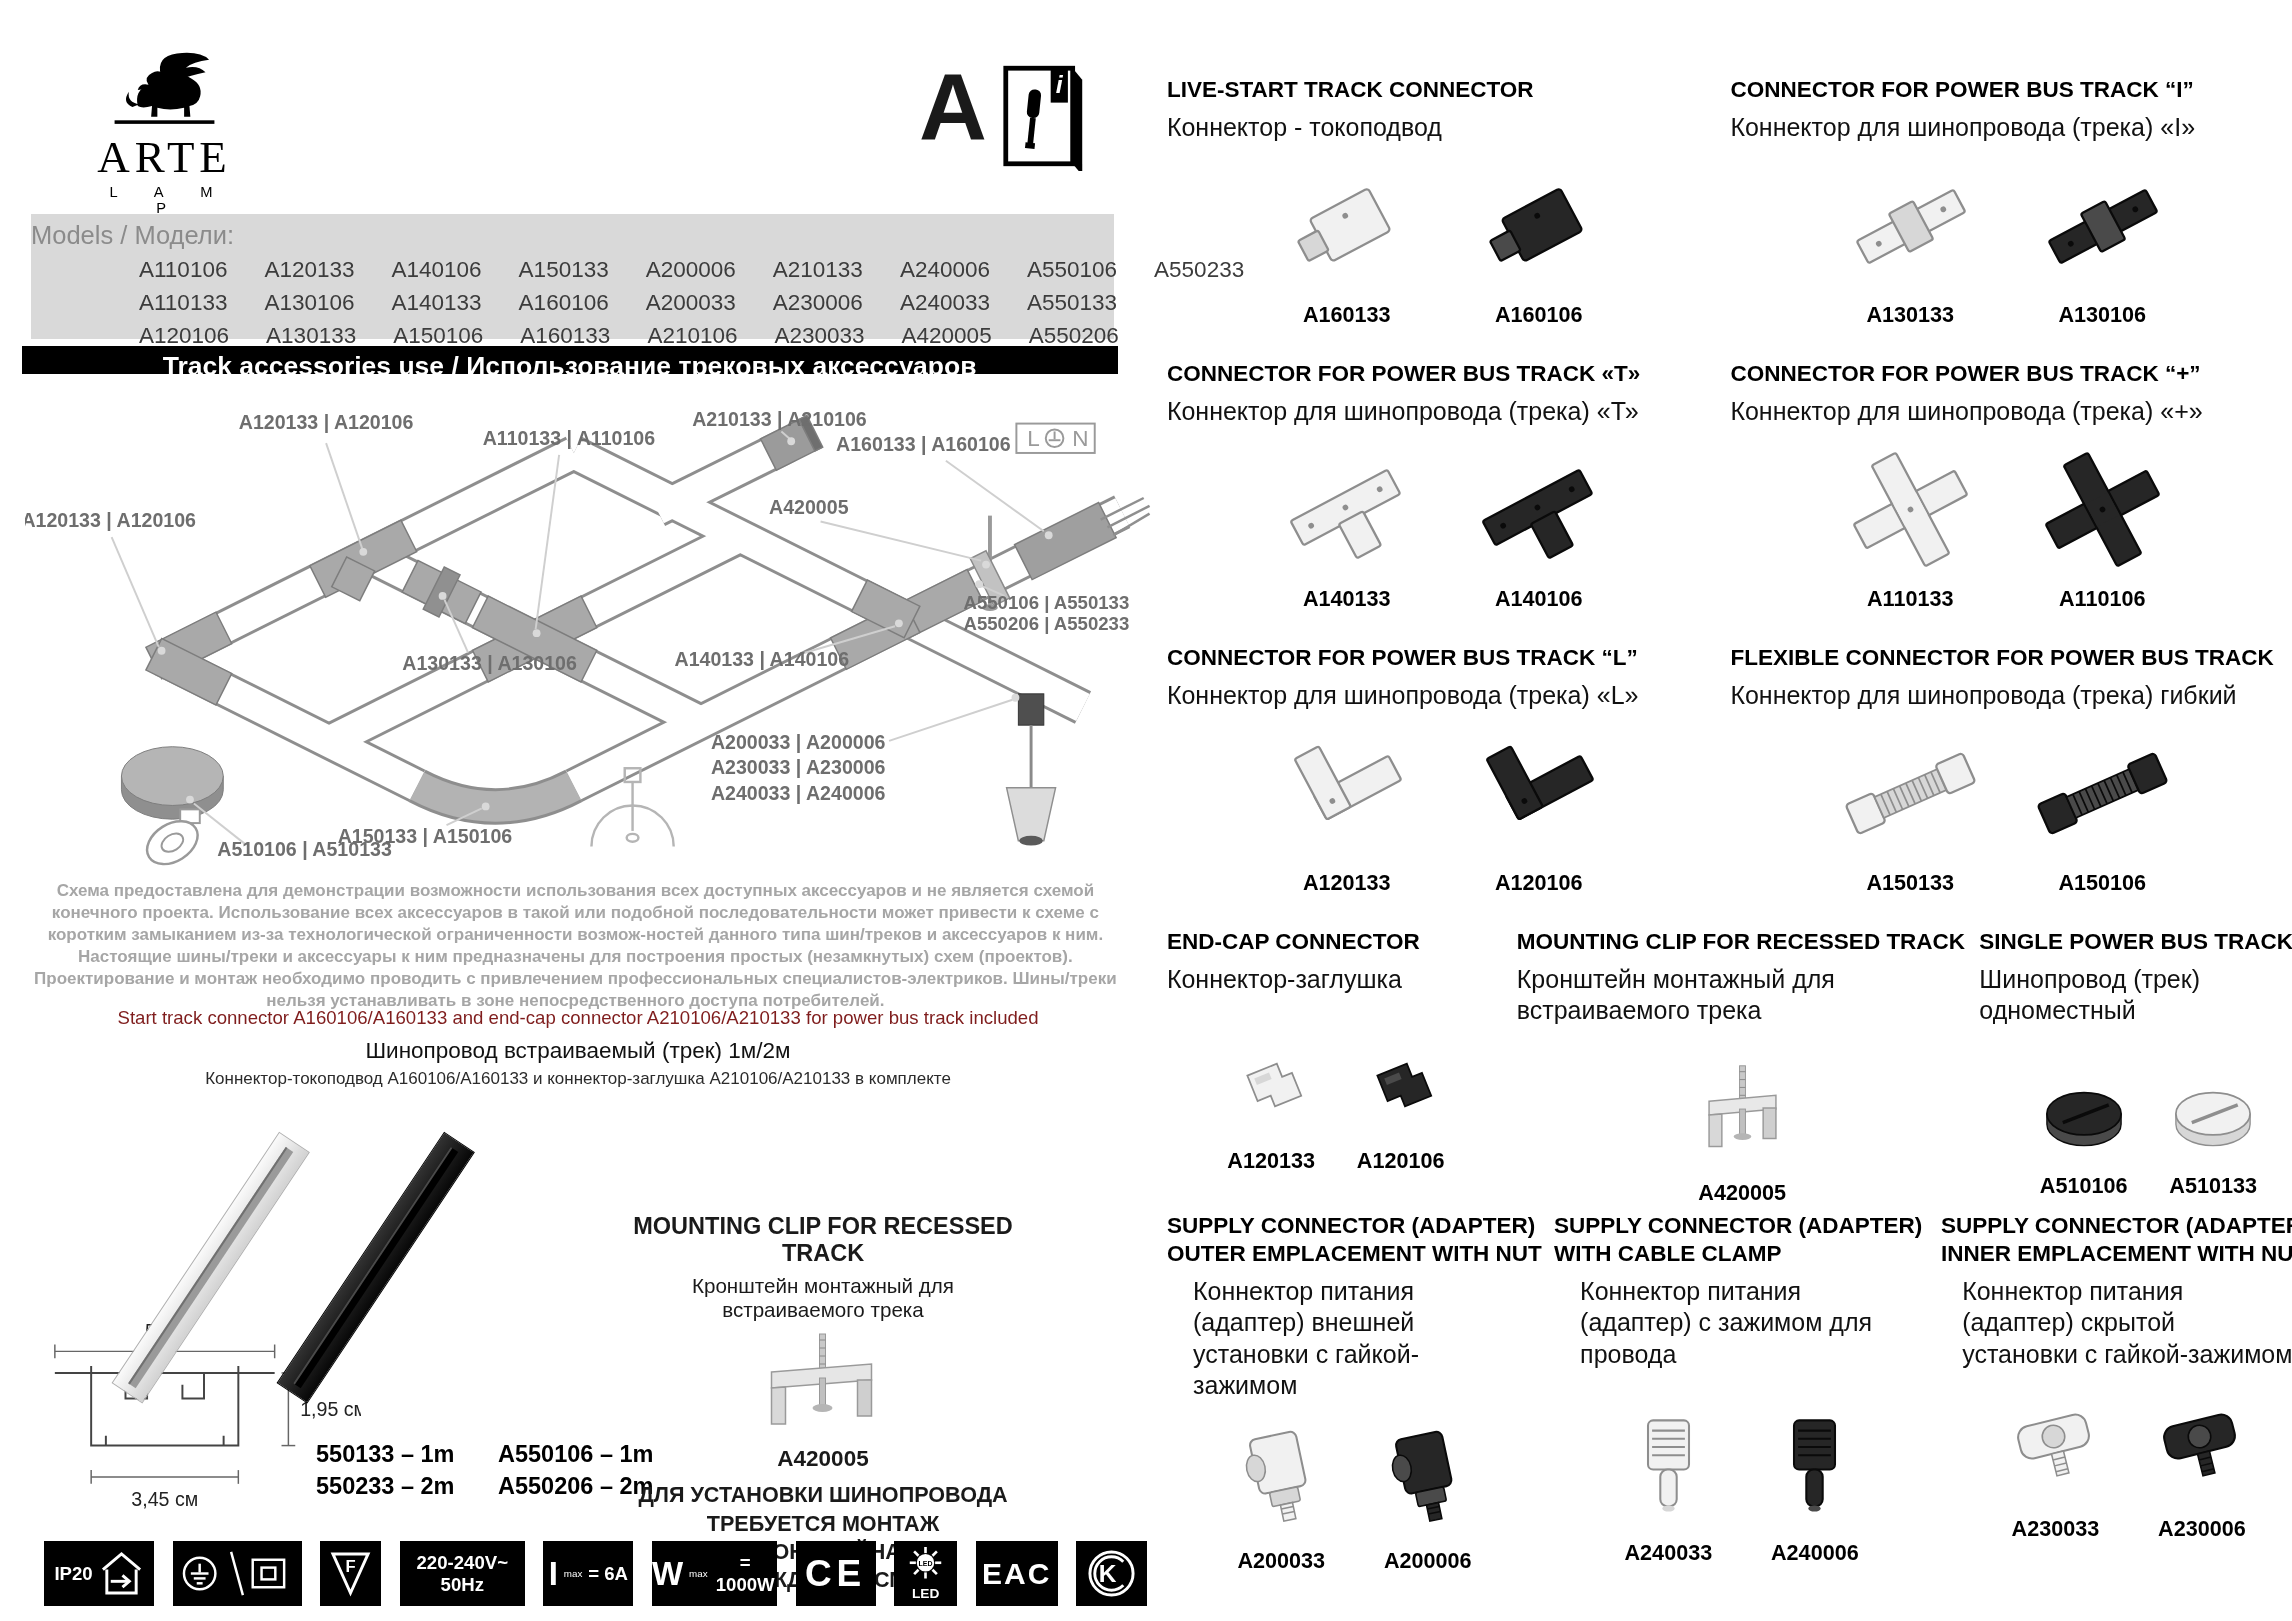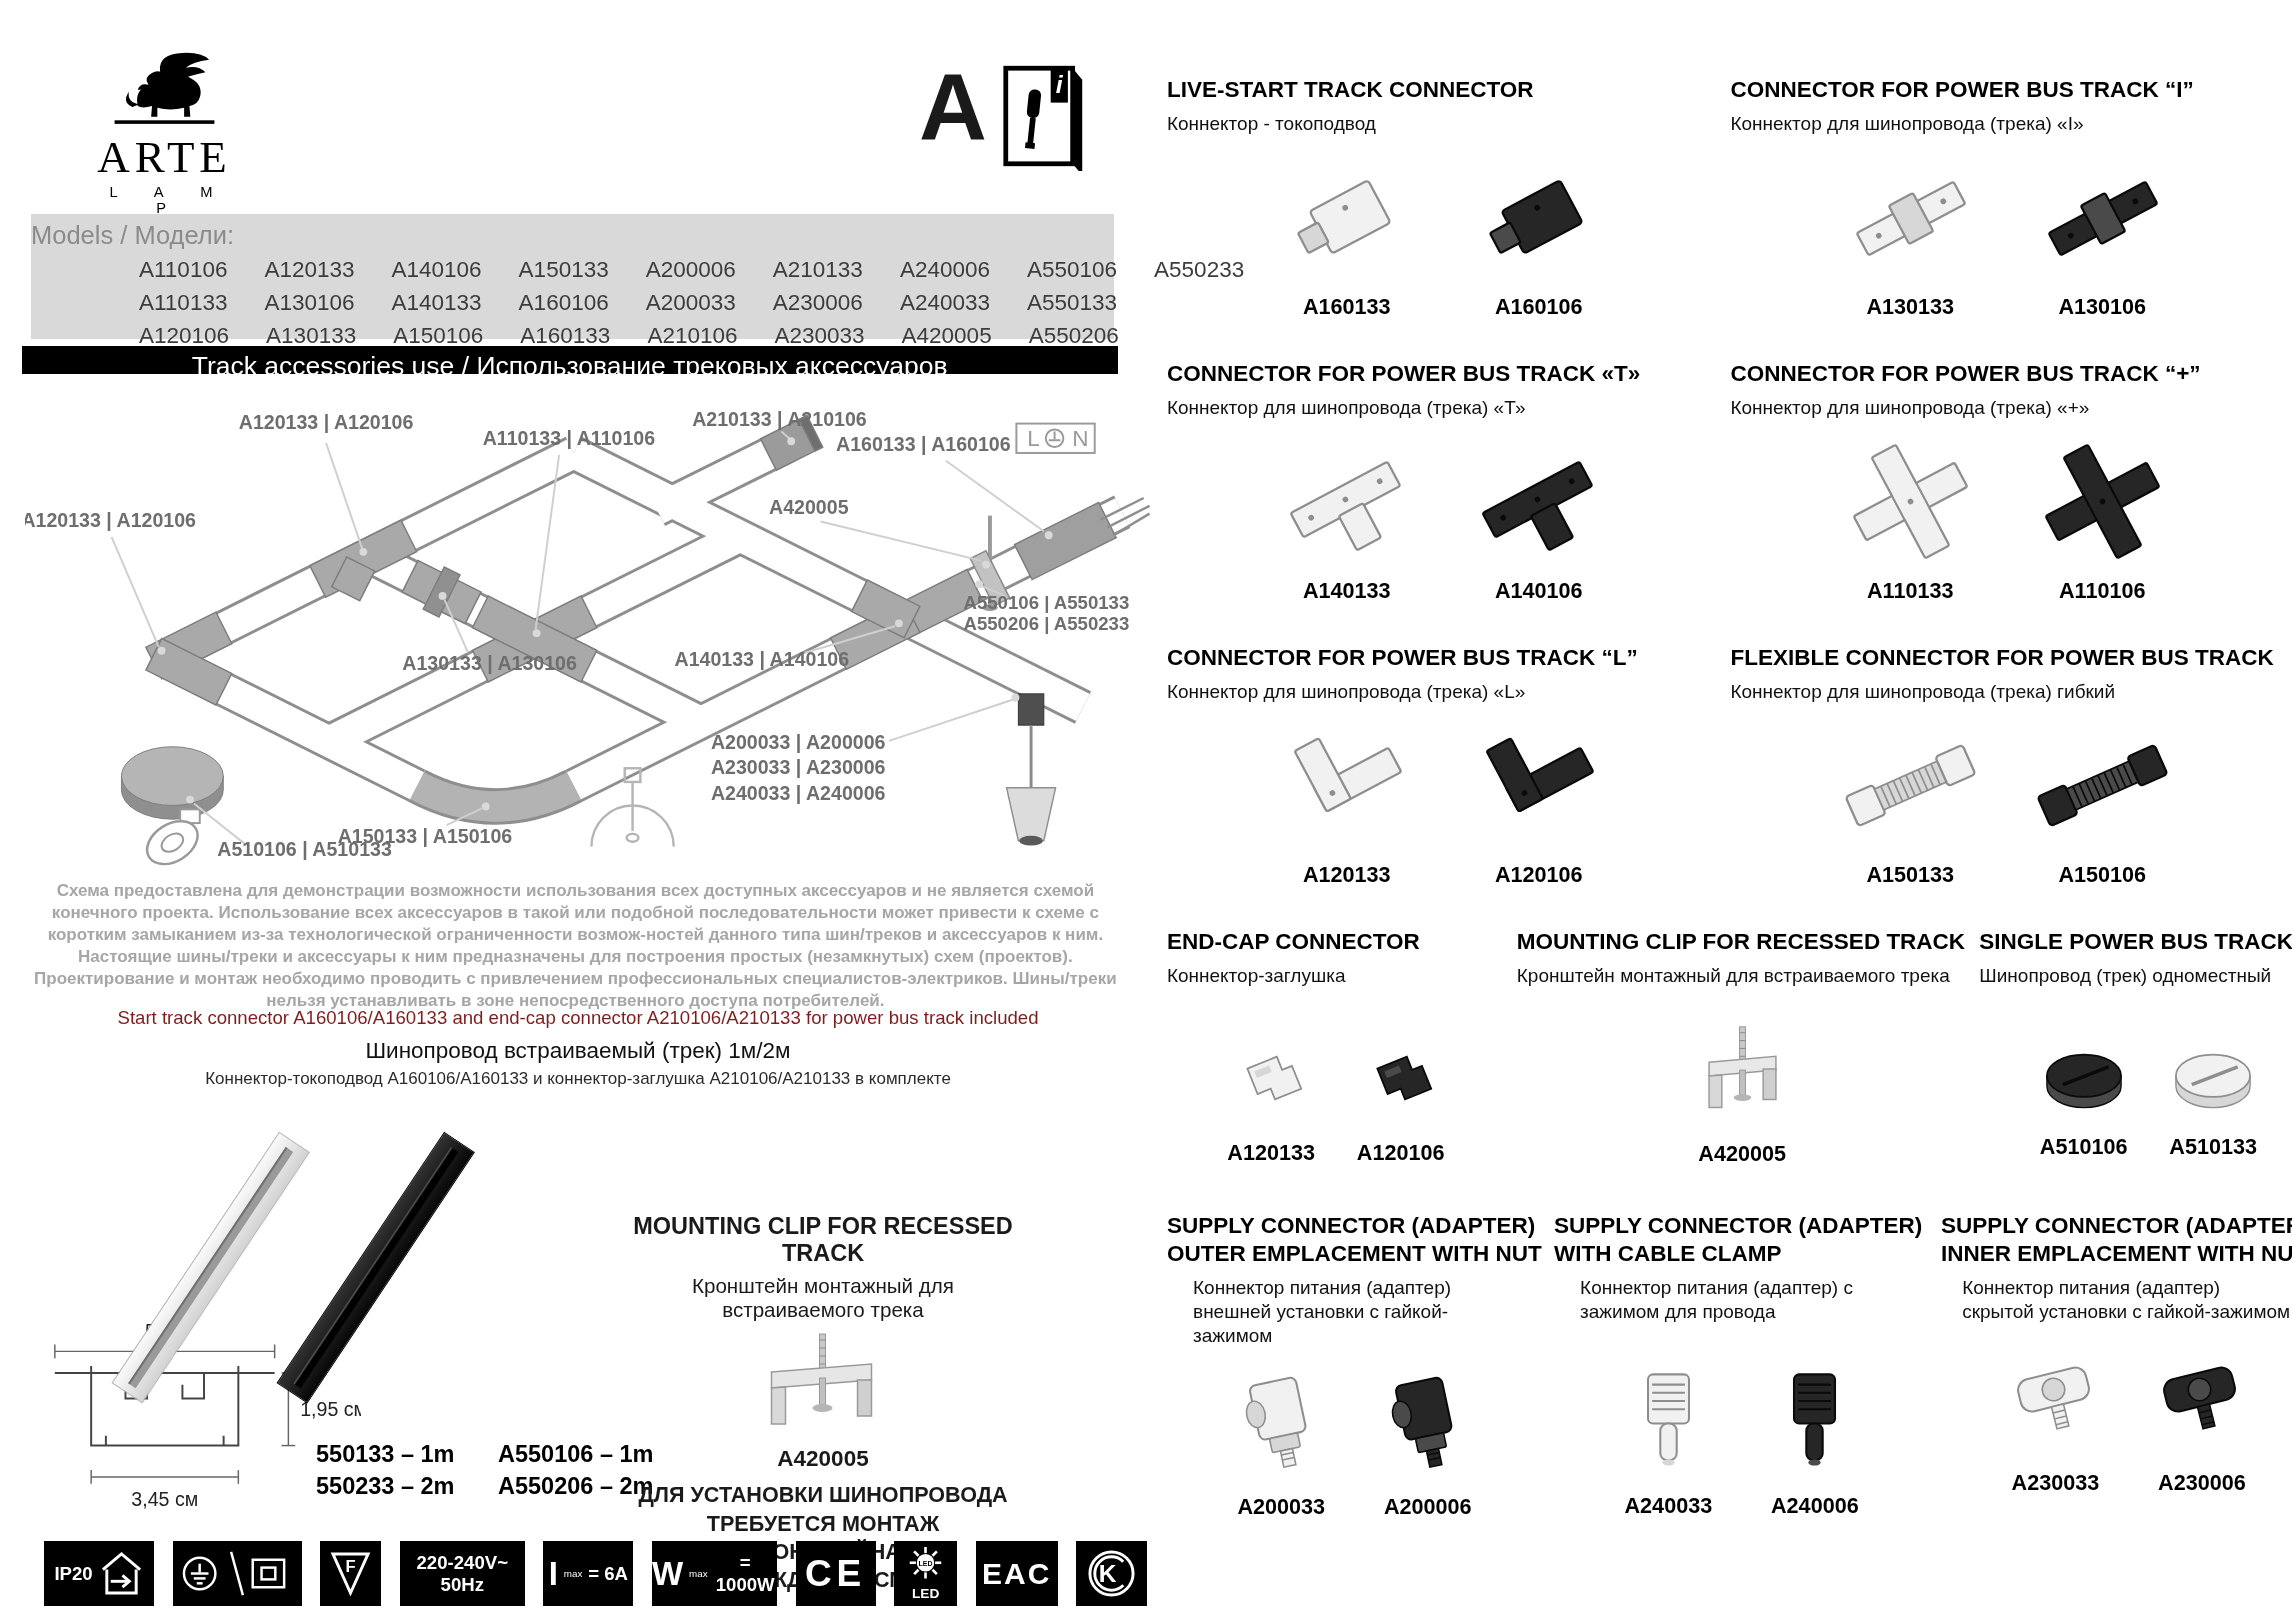--- a/index.html
+++ b/index.html
@@ -12,21 +12,21 @@
   .brand{font-family:"Liberation Serif",serif;font-size:45px;letter-spacing:4.9px;color:#000;line-height:1.0;}
   .brand-sub{font-size:14.7px;letter-spacing:16.7px;margin-top:3.9px;margin-left:9.8px;color:#000;}
   .title-block{left:250px;top:71px;width:657px;text-align:center;font-weight:bold;font-size:40px;line-height:1.35;color:#000;}
   .manual{left:919px;top:61px;display:flex;align-items:flex-start;gap:13.7px;}
   .manual .letterA{font-size:94px;font-weight:bold;line-height:1.0;}
 
   
   .models{left:31px;top:214px;width:1083px;height:125px;background:#d9d9d9;}
   .models-label{color:#8b8b8b;font-size:25.5px;text-align:left;margin-top:6.9px;}
   .mrow{display:flex;gap:37px;padding-left:108px;font-size:22.5px;color:#3c3c3c;margin-top:6.9px;}
-  .bar{left:21.6px;top:346px;width:1096px;height:28px;background:#000;color:#fff;font-weight:normal;
+  .bar{left:21.6px;top:346px;width:1096px;height:28px;background:#000;color:#fff;font-weight:bold;
        font-size:26.5px;text-align:center;line-height:40px;}
 
   .disclaimer{left:27.4px;top:880px;width:1096px;color:#a6a6a6;font-size:17px;font-weight:bold;
               text-align:center;line-height:1.3;}
 
   .recessed{left:39px;top:1002px;width:1078px;text-align:center;}
   .rec-t1{font-size:23.5px;font-weight:bold;}
   .rec-t2{font-size:18.6px;margin-top:4.9px;color:#7f1d1d;}
   .rec-t3{font-size:22.5px;margin-top:8.8px;color:#111;}
   .rec-t4{font-size:17px;margin-top:4.9px;color:#2b2b2b;}
@@ -54,21 +54,21 @@
   .tile sub{font-size:9.8px;}
   .ce{font-size:37px;font-weight:bold;letter-spacing:4.9px;}
   .eac{font-size:30px;font-weight:bold;letter-spacing:2px;}
 
   
   .rc{left:1161px;top:76px;width:1127px;}
   .rrow{display:flex;height:284px;}
   .sec{flex:1;text-align:left;padding:0 5.9px;}
   .s30{flex:0 0 30%;} .s40{flex:0 0 40%;} .s33{flex:0 0 33.3%;}
   .sec-title{font-size:22.5px;font-weight:bold;line-height:1.25;color:#000;}
-  .sec-sub{font-size:19px;margin-top:7.8px;line-height:1.25;color:#111;}
+  .sec-sub{font-size:25px;margin-top:7.8px;line-height:1.25;color:#111;}
   .prods{display:flex;justify-content:center;gap:45px;margin-top:13.7px;}
   .prods.tight{gap:23.5px;margin-top:9.8px;}
   .prod{display:flex;flex-direction:column;align-items:center;}
   .pimg{width:147px;height:137px;}
   .pimg-sm{width:106px;height:106px;}
   .pimg-md{width:123px;height:129px;}
   .pcode{font-size:21.6px;font-weight:bold;margin-top:7.8px;color:#000;}
   .pw{--f:#f1f1f1;--s:#8e8e8e;--d:#d7d7d7;}
   .pb{--f:#262626;--s:#0a0a0a;--d:#4a4a4a;}
 

